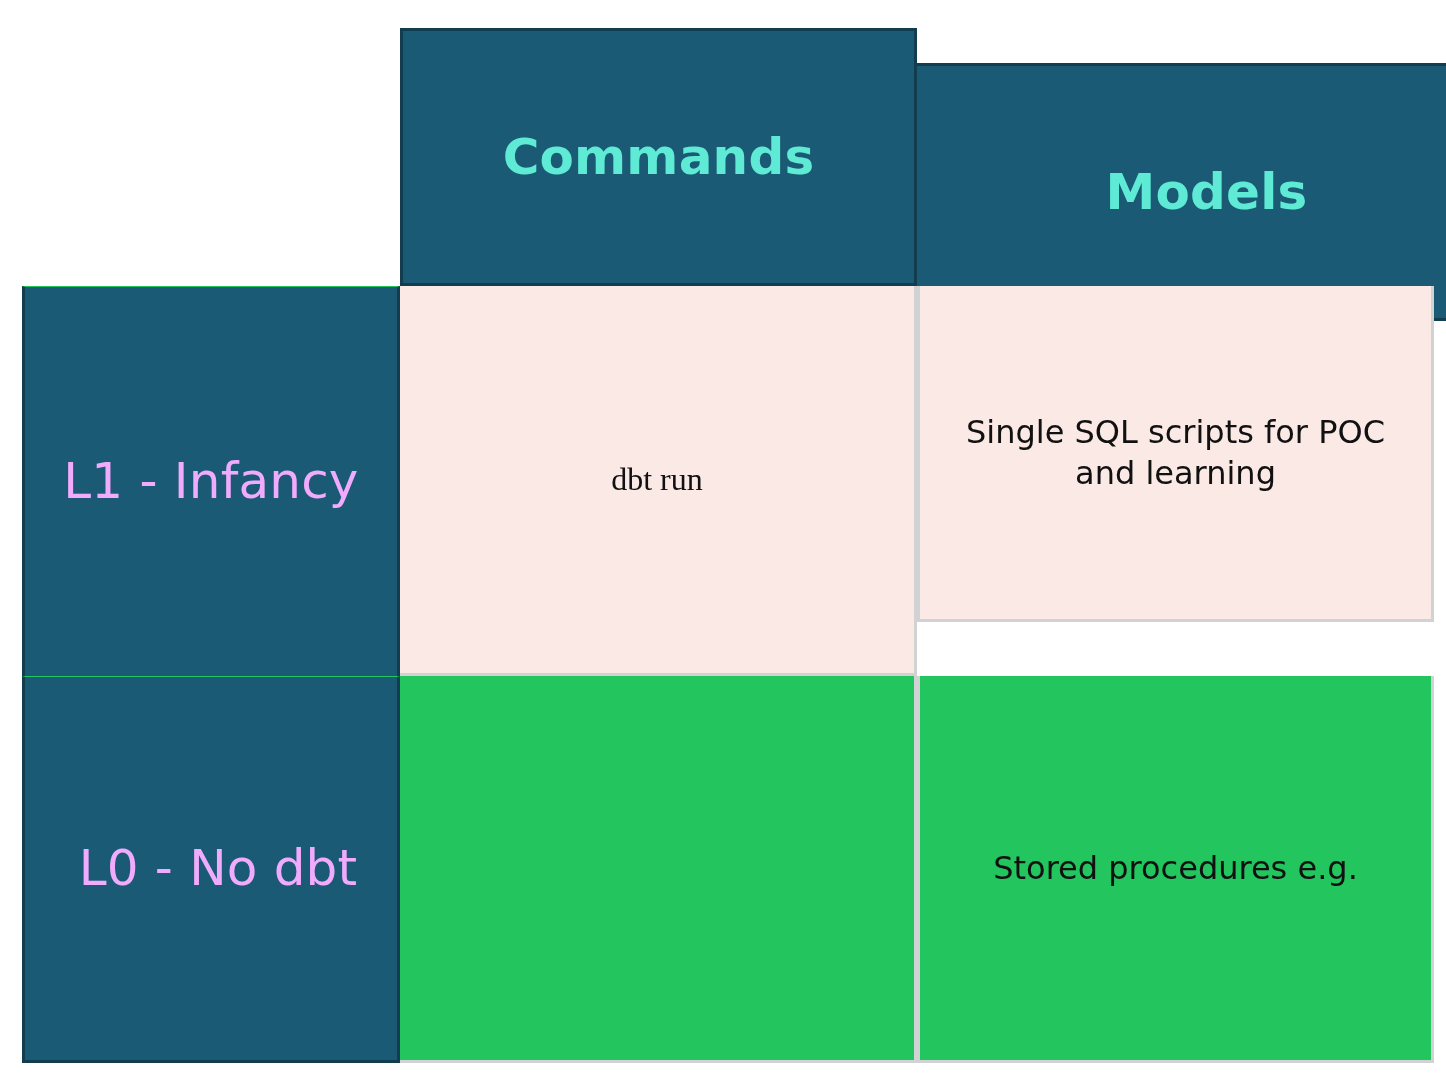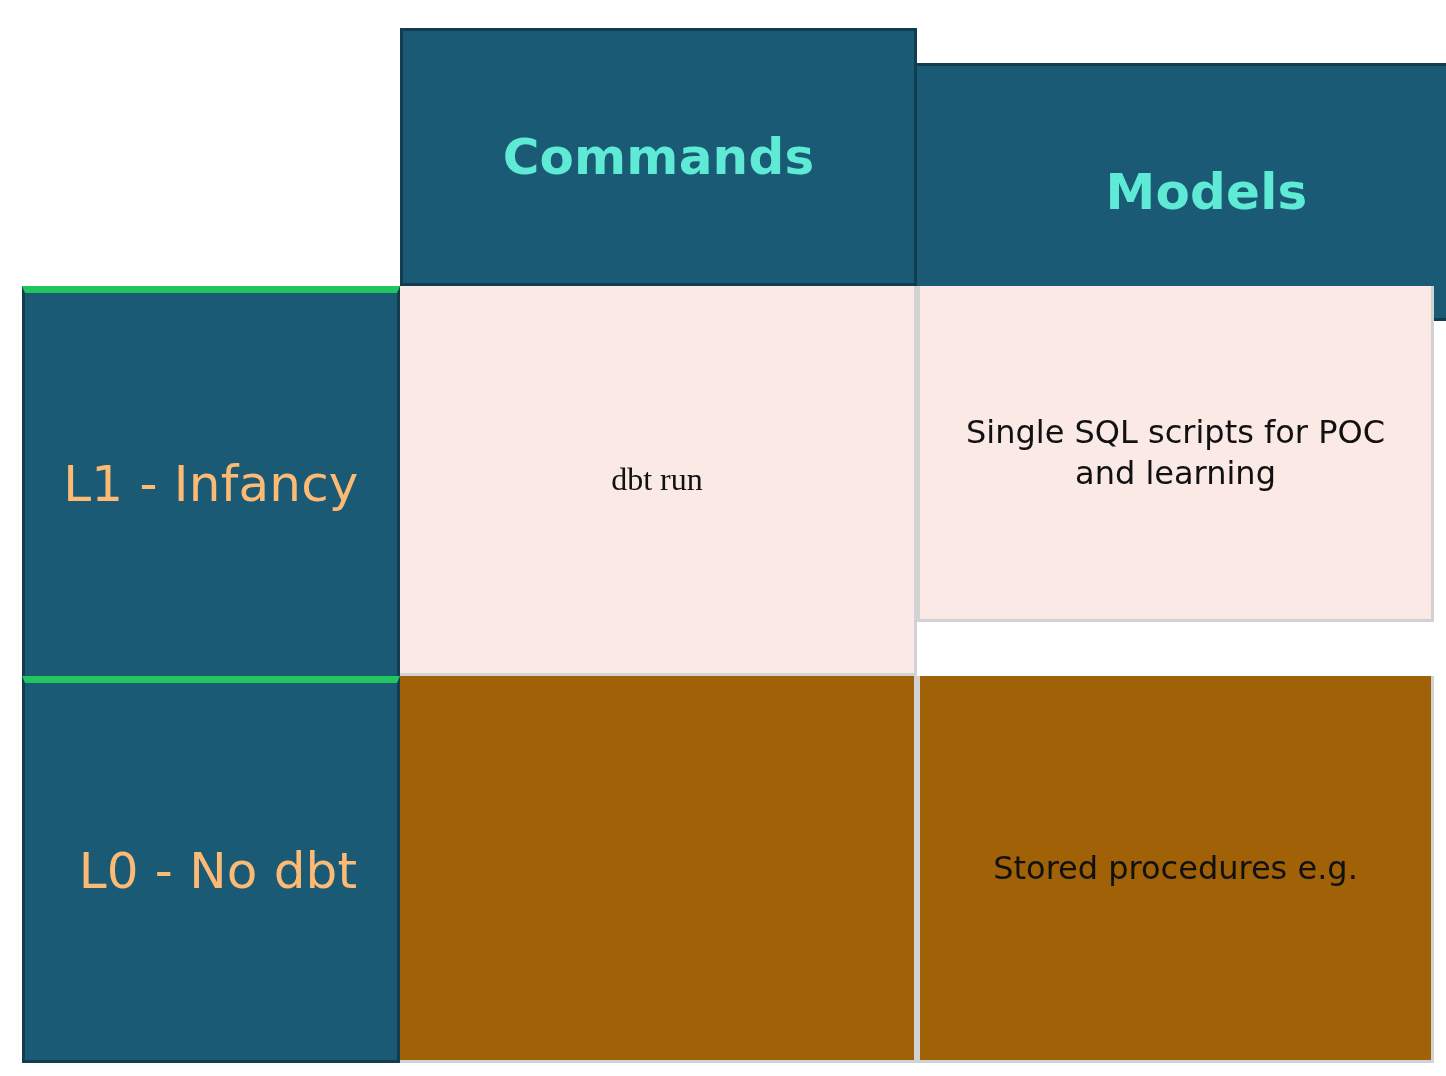--- a/index.html
+++ b/index.html
@@ -46,28 +46,28 @@
     border-left: 3px solid #123D4E;
     border-right: 3px solid #123D4E;
   }
   .col-head.last {
     border-right: 3px solid #123D4E;
   }
 
   
   .row-head {
     background: #1B5A74;
-    color: #fdba74;
+    color: #f0abfc;
     font-size: 50px;
     font-weight: 400;
     line-height: 1.1;
     letter-spacing: 0.2px;
     border-left: 3px solid #123D4E;
     border-right: 3px solid #123D4E;
-    border-top: 7px solid #22c55e;
+    border-top: 1px solid #22c55e;
     text-align: right;
   }
   .row-head.last {
     border-bottom: 3px solid #123D4E;
     padding-left: 14px;
   }
 
   
   .body-cell {
     font-size: 32px;
@@ -75,21 +75,21 @@
     color: #111111;
     line-height: 1.28;
     border-right: 3px solid #d0d2d3;
     border-bottom: 3px solid #d0d2d3;
   }
   .body-cell .txt {
     display: block;
     max-width: 88%;
   }
   .fill-pink { background: #FBE9E5; }
-  .fill-white { background: #a16207; }
+  .fill-white { background: #22c55e; }
 
   
   .body-cell.colsep { border-left: 3px solid #d0d2d3; }
 
   
   
   
 
   #head-c1 { left: 400px;  top: 28px;  width: 517px; height: 258px; }
   #head-c2 { left: 917px;  top: 40px;  width: 582px; height: 258px; margin-top: 23px; }

